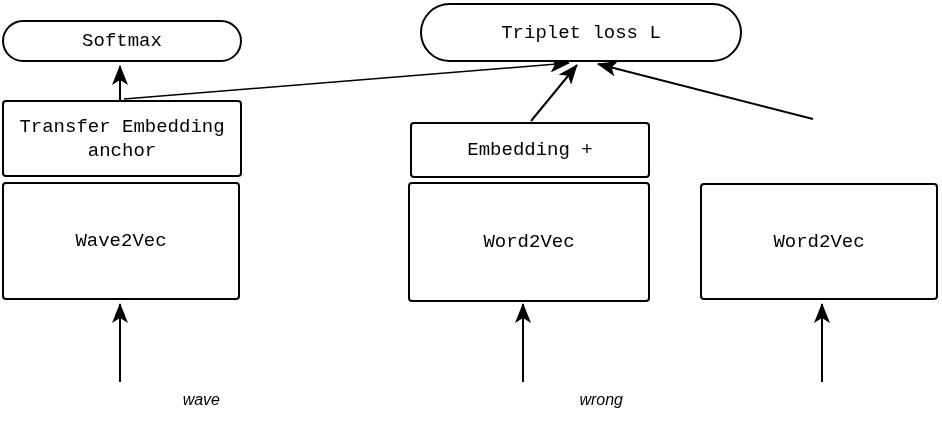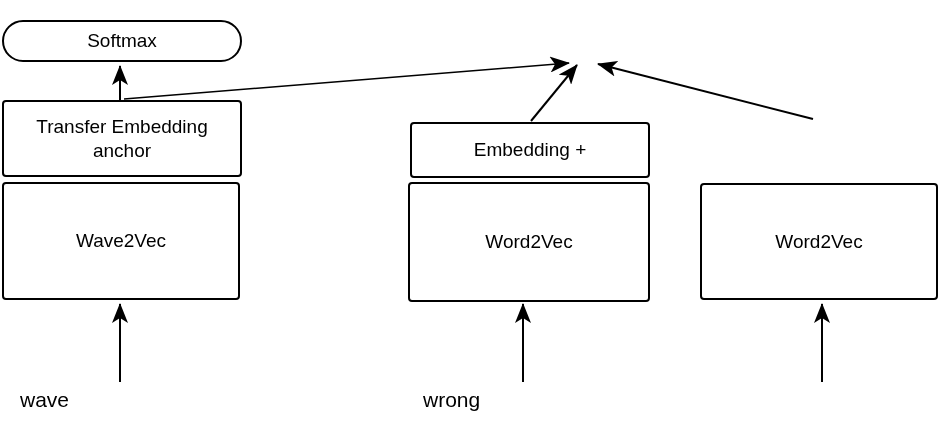--- a/index.html
+++ b/index.html
@@ -21,20 +21,21 @@
     box-sizing: border-box;
     border: 2px solid #000000;
     background: #ffffff;
     display: flex;
     align-items: center;
     justify-content: center;
     text-align: center;
     font-size: 19px;
     line-height: 24px;
     padding: 8px 10px;
+    font-family: Liberation Mono, monospace;
   }
   .pill { border-radius: 999px; }
   .rounded { border-radius: 4px; }
 
   
   #softmax        { left: 2px;   top: 20px;  width: 240px; height: 42px; }
   #triplet-loss   { left: 420px; top: 3px;   width: 322px; height: 59px; }
 
   
   #transfer-anchor { left: 2px;   top: 100px; width: 240px; height: 77px;  }
@@ -45,23 +46,24 @@
   #word2vec-positive { left: 408px; top: 182px; width: 242px; height: 120px; }
 
   
   #embedding-minus   { left: 702px; top: 120px; width: 238px; height: 60px;  }
   #word2vec-negative { left: 700px; top: 183px; width: 238px; height: 117px; }
 
   .input-label {
     position: absolute;
     top: 388px;
     width: 200px;
-    text-align: left;
-    font-size: 21px;
+    text-align: right;
+    font-size: 16px;
     line-height: 24px;
+    font-style: italic;
   }
   #label-wave       { left: 20px;  }
   #label-word       { left: 423px; }
   #label-wrong-word { left: 720px; }
 
   #edges {
     position: absolute;
     left: 0;
     top: 0;
     width: 942px;
@@ -91,20 +93,21 @@
 
     <line x1="120" y1="382" x2="120" y2="304" stroke="#000000" stroke-width="2" marker-end="url(#arrowhead)"></line>
 
     <line x1="523" y1="382" x2="523" y2="304" stroke="#000000" stroke-width="2" marker-end="url(#arrowhead)"></line>
 
     <line x1="822" y1="382" x2="822" y2="304" stroke="#000000" stroke-width="2" marker-end="url(#arrowhead)"></line>
   </svg>
 
   <div class="node pill" id="softmax">Softmax</div>
 
+  <div class="node pill" id="triplet-loss">Triplet loss L</div>
 
   <div class="node rounded" id="transfer-anchor">Transfer Embedding anchor</div>
 
   <div class="node rounded" id="wave2vec">Wave2Vec</div>
 
   <div class="node rounded" id="embedding-plus">Embedding +</div>
 
   <div class="node rounded" id="word2vec-positive">Word2Vec</div>
 
 

